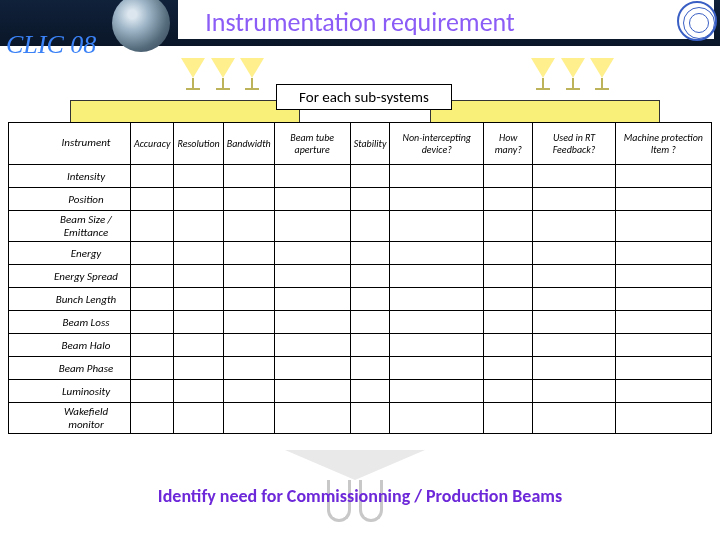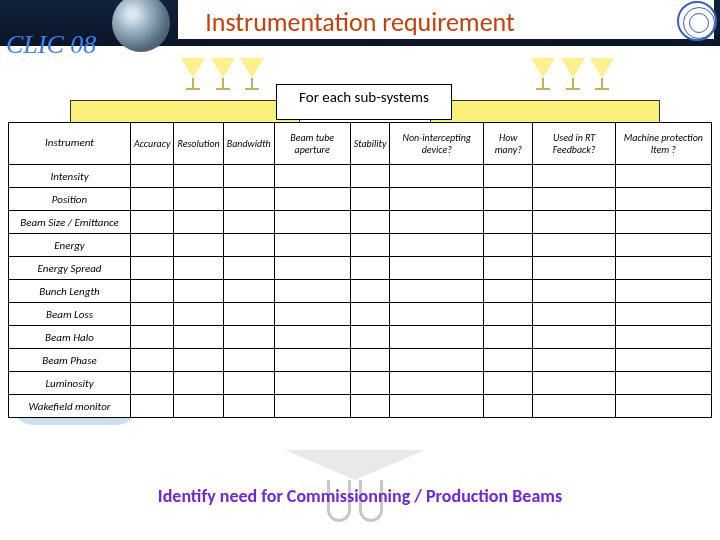--- a/index.html
+++ b/index.html
@@ -17,21 +17,21 @@
     background: linear-gradient(#10213a, #0a1628);
     z-index: 0;
   }
   .title {
     position: absolute;
     top: 6px;
     left: 0; right: 0;
     text-align: center;
     font-size: 26px;
     font-weight: 400;
-    color: #c2410c;
+    color: #8b5cf6;
     z-index: 3;
   }
   .title-bg {
     position: absolute;
     top: 0;
     left: 178px; width: 536px; height: 39px;
     background: #fff;
     z-index: 2;
   }
   .clic {
@@ -83,21 +83,21 @@
   .bg-yellow-left, .bg-yellow-right {
     position: absolute; top: 100px; height: 28px;
     background: #f9f07a; border: 1px solid #333; z-index: 0;
   }
   .bg-yellow-left { left: 70px; width: 230px; }
   .bg-yellow-right { left: 430px; width: 230px; }
 
   .subhdr {
     position: absolute;
     top: 84px; left: 276px;
-    width: 176px; height: 36px;
+    width: 176px; height: 26px;
     background: #fff; border: 1px solid #000;
     text-align: center;
     font-size: 15px;
     line-height: 24px;
     font-weight: 400;
     z-index: 4;
   }
 
   table {
     position: absolute;
@@ -115,21 +115,21 @@
   }
   th {
     font-style: italic;
     font-weight: 400;
     text-align: center;
     height: 42px;
     line-height: 1.15;
   }
   td { height: 23px; }
   td.row-label { font-style: italic; text-align: center; }
-  .col-instr { width: 122px; font-size: 11px; }
+  .col-instr { width: 122px; font-size: 11px; padding-left: 36px; }
 
   .bottom-note {
     position: absolute;
     left: 0; right: 0;
     top: 485px;
     text-align: center;
     font-size: 18px;
     font-weight: bold;
     color: #6d28d9;
     z-index: 4;

